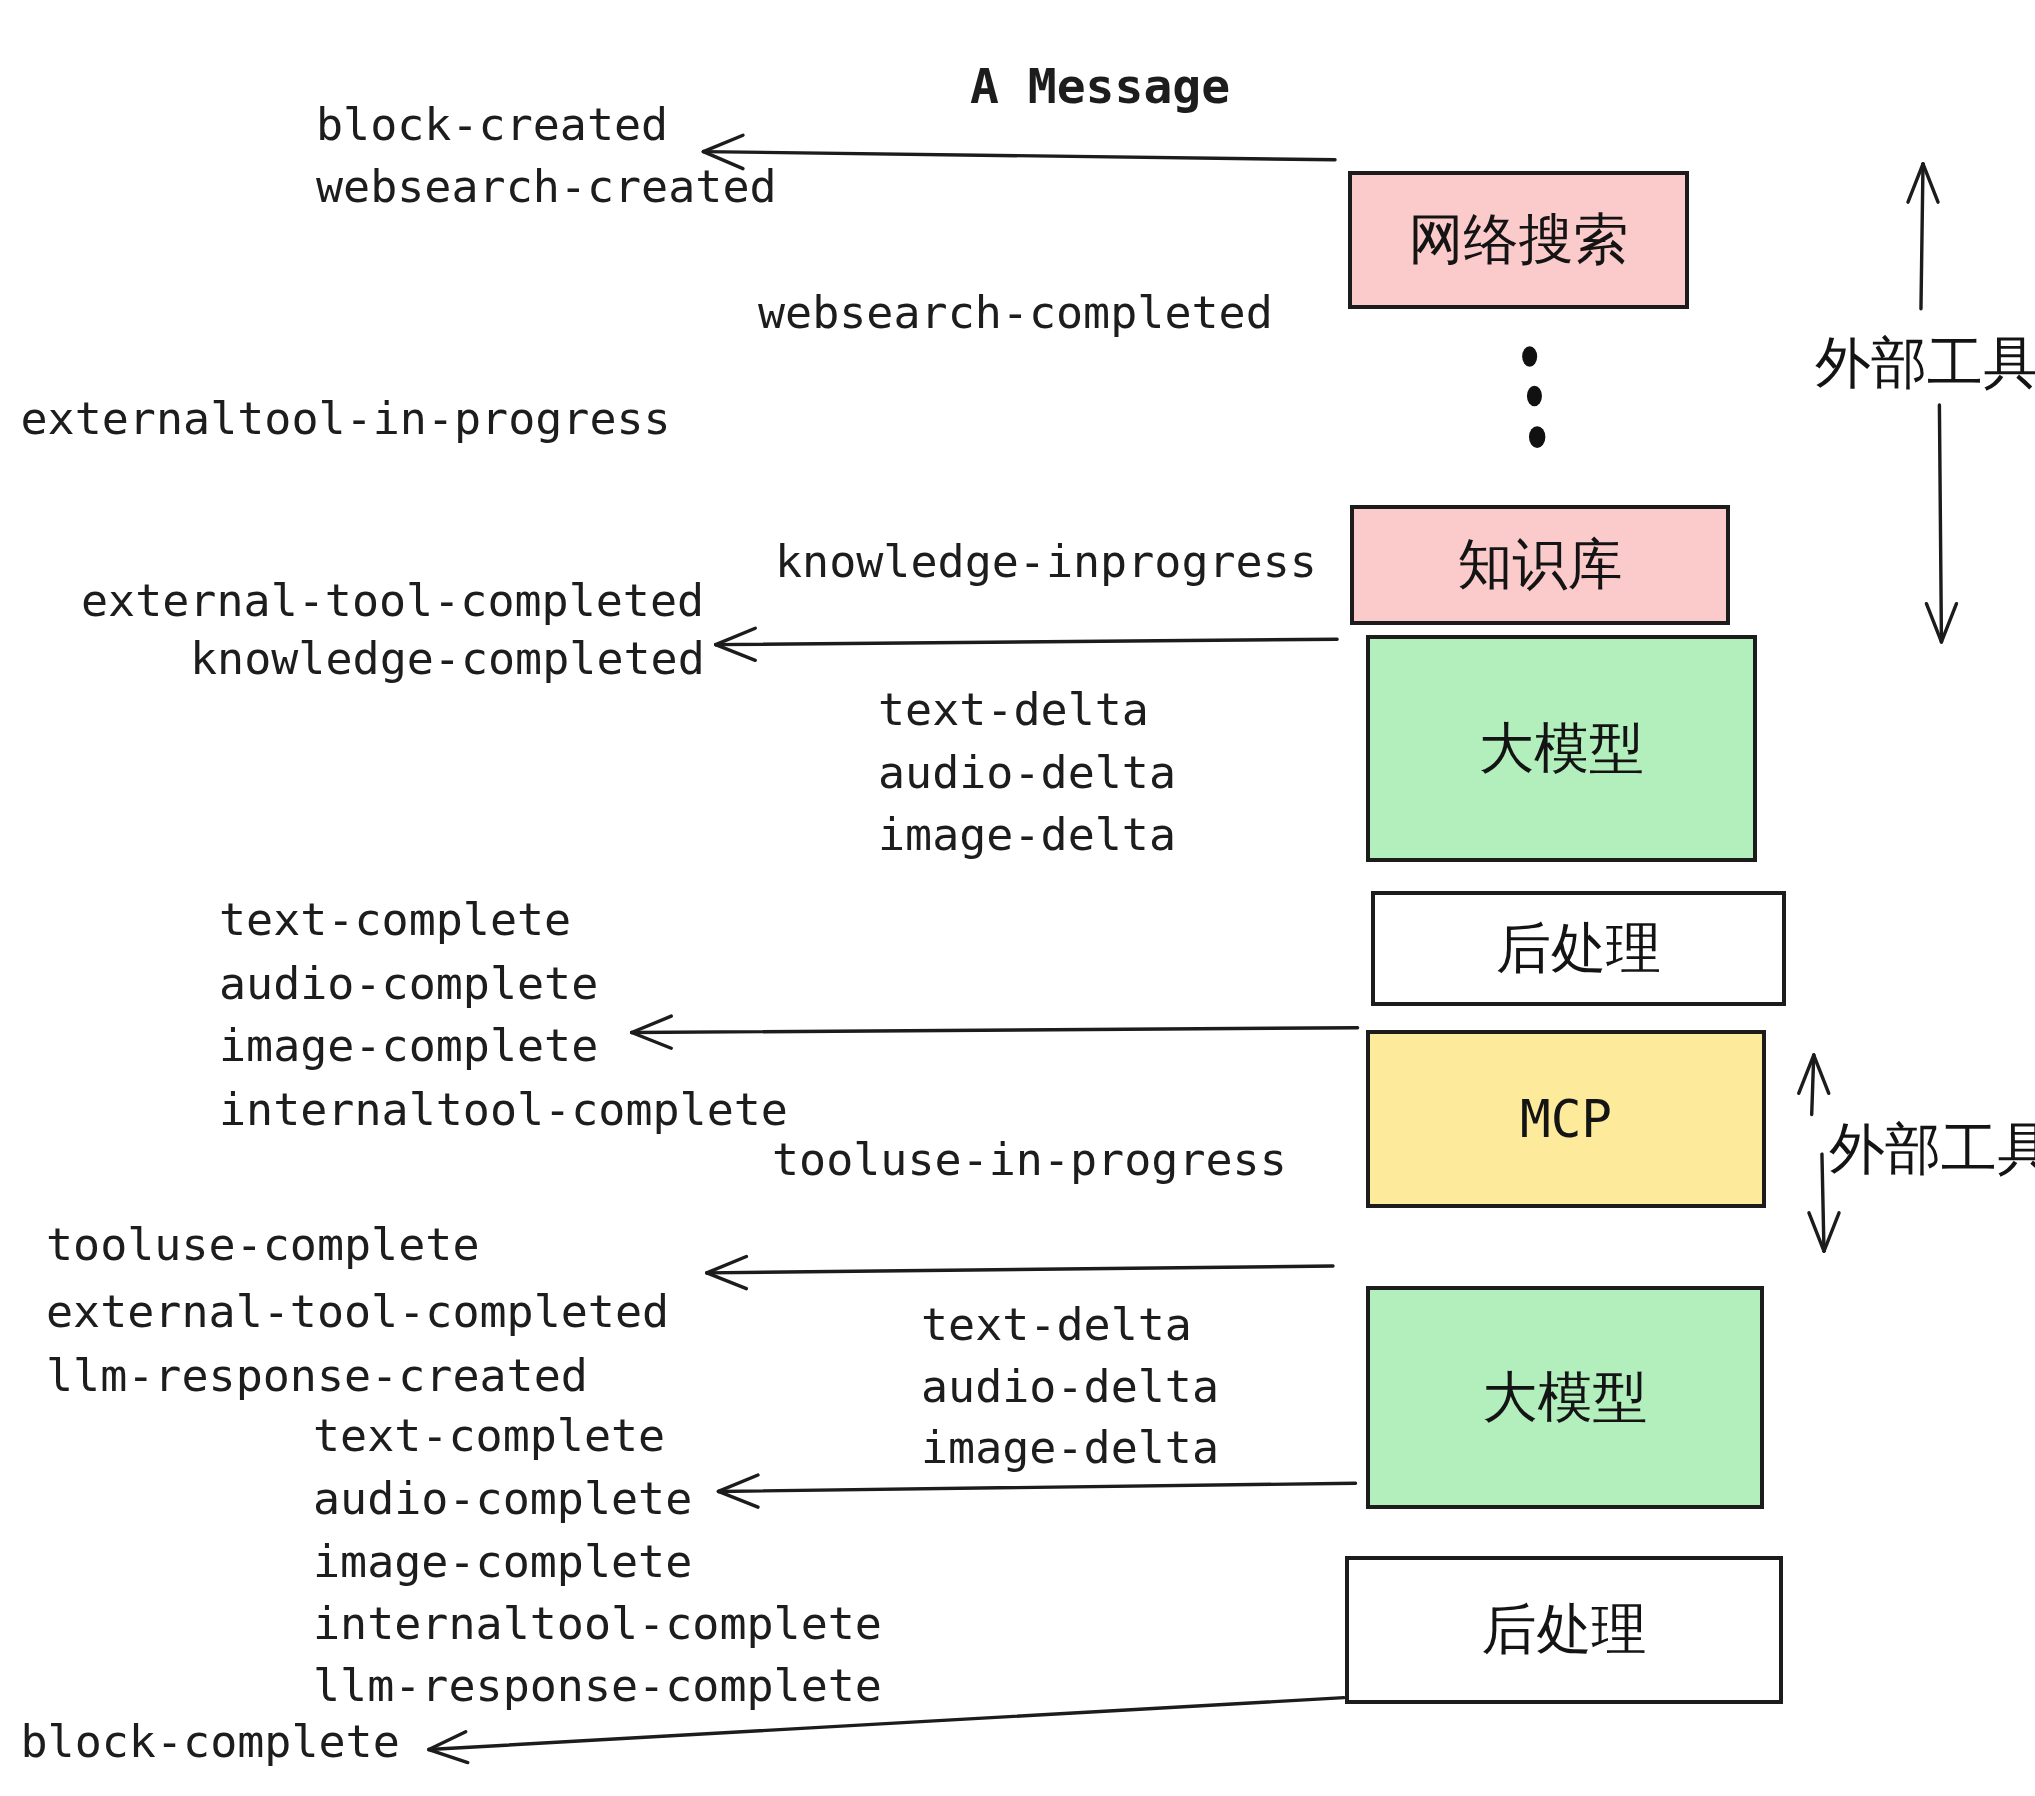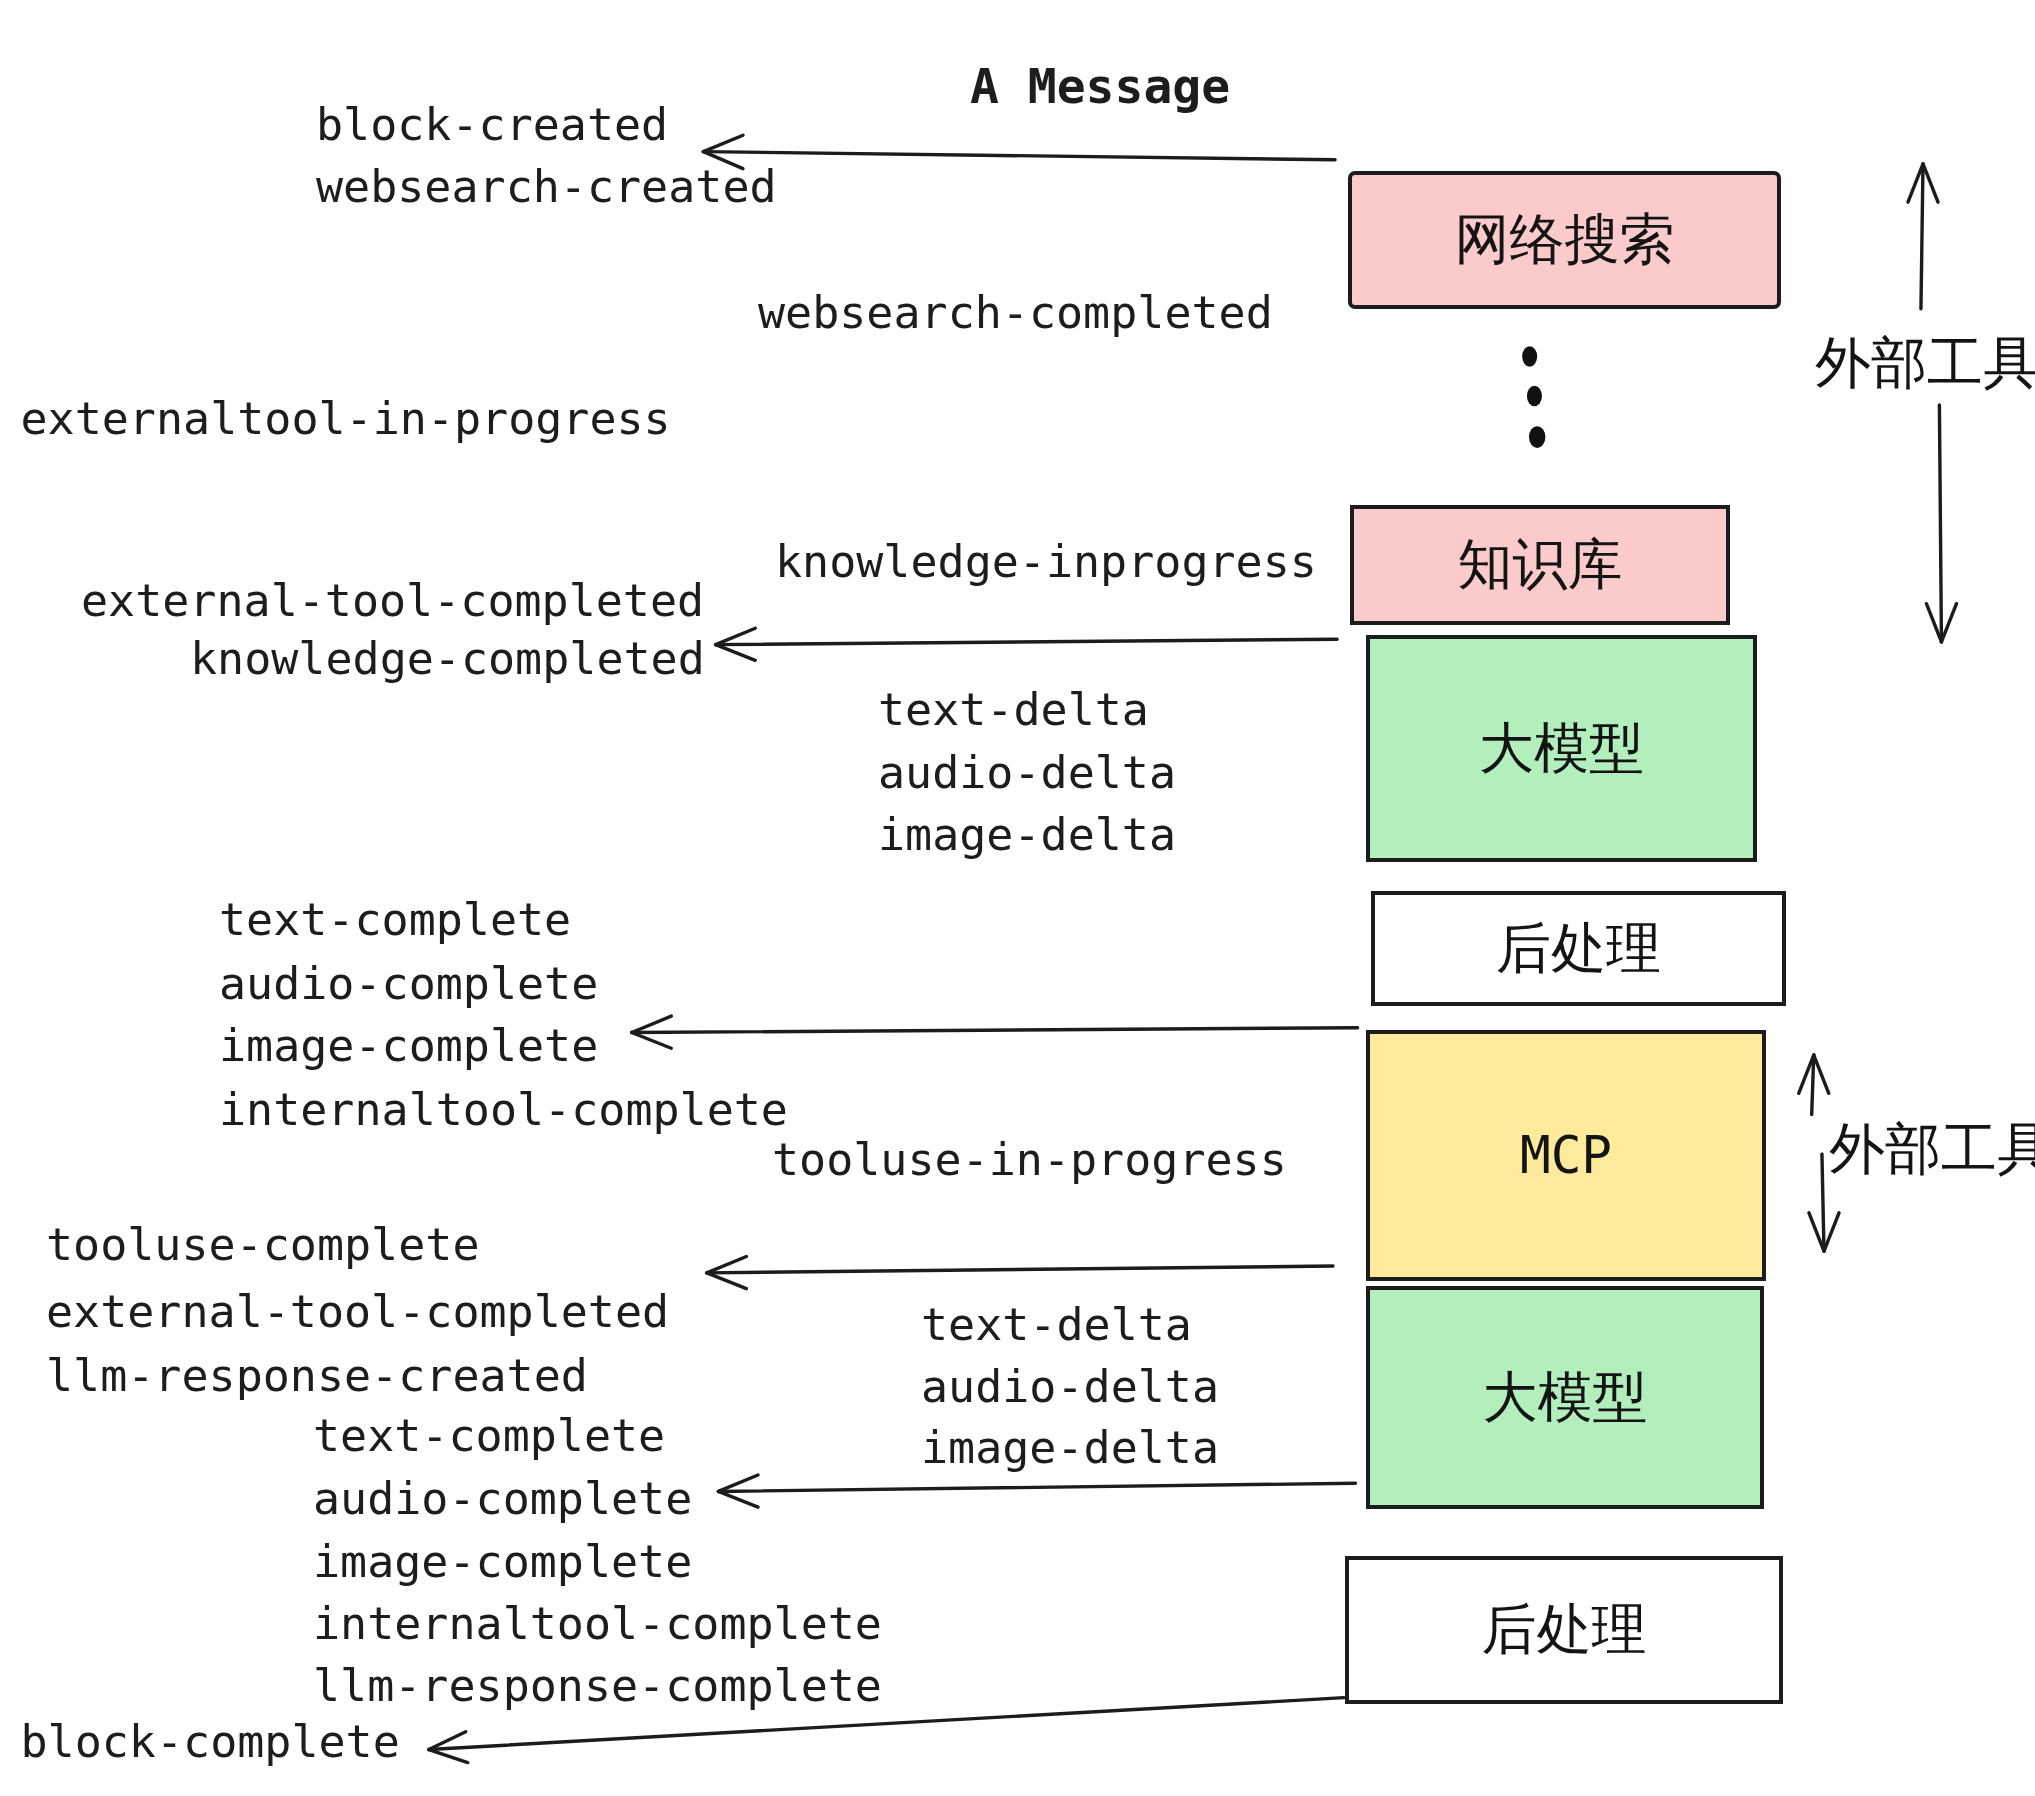--- a/index.html
+++ b/index.html
@@ -52,37 +52,37 @@
   <div class="ev" style="left:313px;top:1538px;">image-complete</div>
   <div class="ev" style="left:313px;top:1600px;">internaltool-complete</div>
   <div class="ev" style="left:313px;top:1662px;">llm-response-complete</div>
 
   <div class="ev" style="left:921px;top:1301px;">text-delta</div>
   <div class="ev" style="left:921px;top:1363px;">audio-delta</div>
   <div class="ev" style="left:921px;top:1424px;">image-delta</div>
 
   <div class="ev" style="left:20.5px;top:1718px;">block-complete</div>
 
-  <div class="box" style="left:1348px;top:171px;width:433px;height:138px;background:#fbcaca;border-radius:7px;">
+  <div class="box" style="left:1348px;top:171px;width:341px;height:138px;background:#fbcaca;">
     <span class="cjk">网络搜索</span>
   </div>
 
   <div class="box" style="left:1350px;top:505px;width:380px;height:120px;background:#fbcaca;">
     <span class="cjk">知识库</span>
   </div>
 
   <div class="box" style="left:1366px;top:635px;width:391px;height:227px;background:#b2efbd;">
     <span class="cjk">大模型</span>
   </div>
 
   <div class="box" style="left:1371px;top:891px;width:415px;height:115px;background:#ffffff;">
     <span class="cjk">后处理</span>
   </div>
 
-  <div class="box" style="left:1366px;top:1030px;width:400px;height:251px;background:#fdea9b;">
+  <div class="box" style="left:1366px;top:1030px;width:400px;height:178px;background:#fdea9b;">
     <span class="mcp-label">MCP</span>
   </div>
 
   <div class="box" style="left:1366px;top:1286px;width:398px;height:223px;background:#b2efbd;">
     <span class="cjk">大模型</span>
   </div>
 
   <div class="box" style="left:1345px;top:1556px;width:438px;height:148px;background:#ffffff;">
     <span class="cjk">后处理</span>
   </div>

